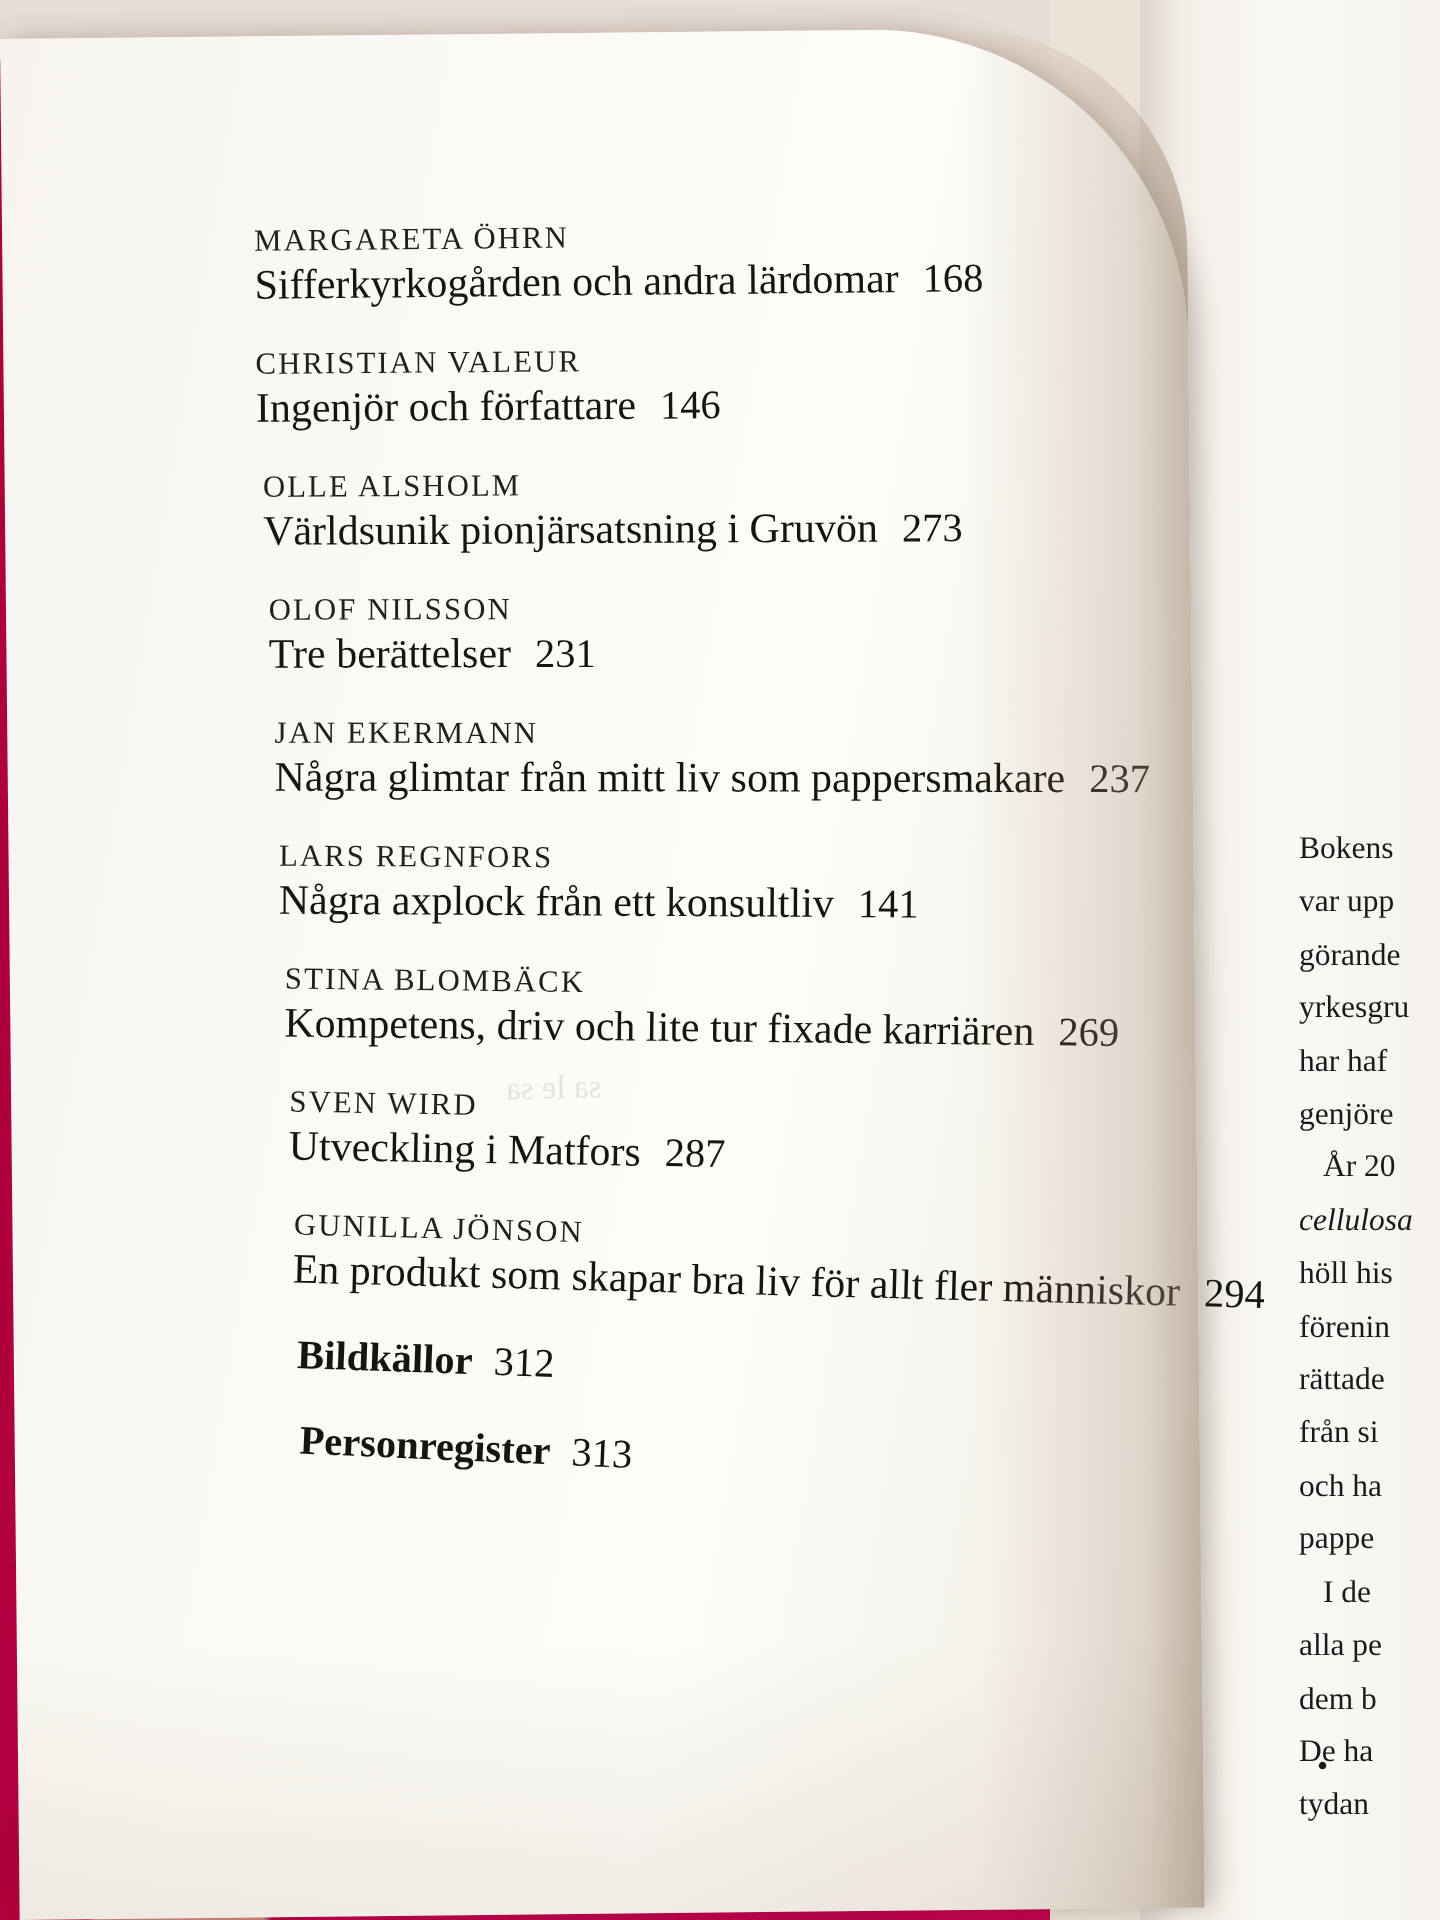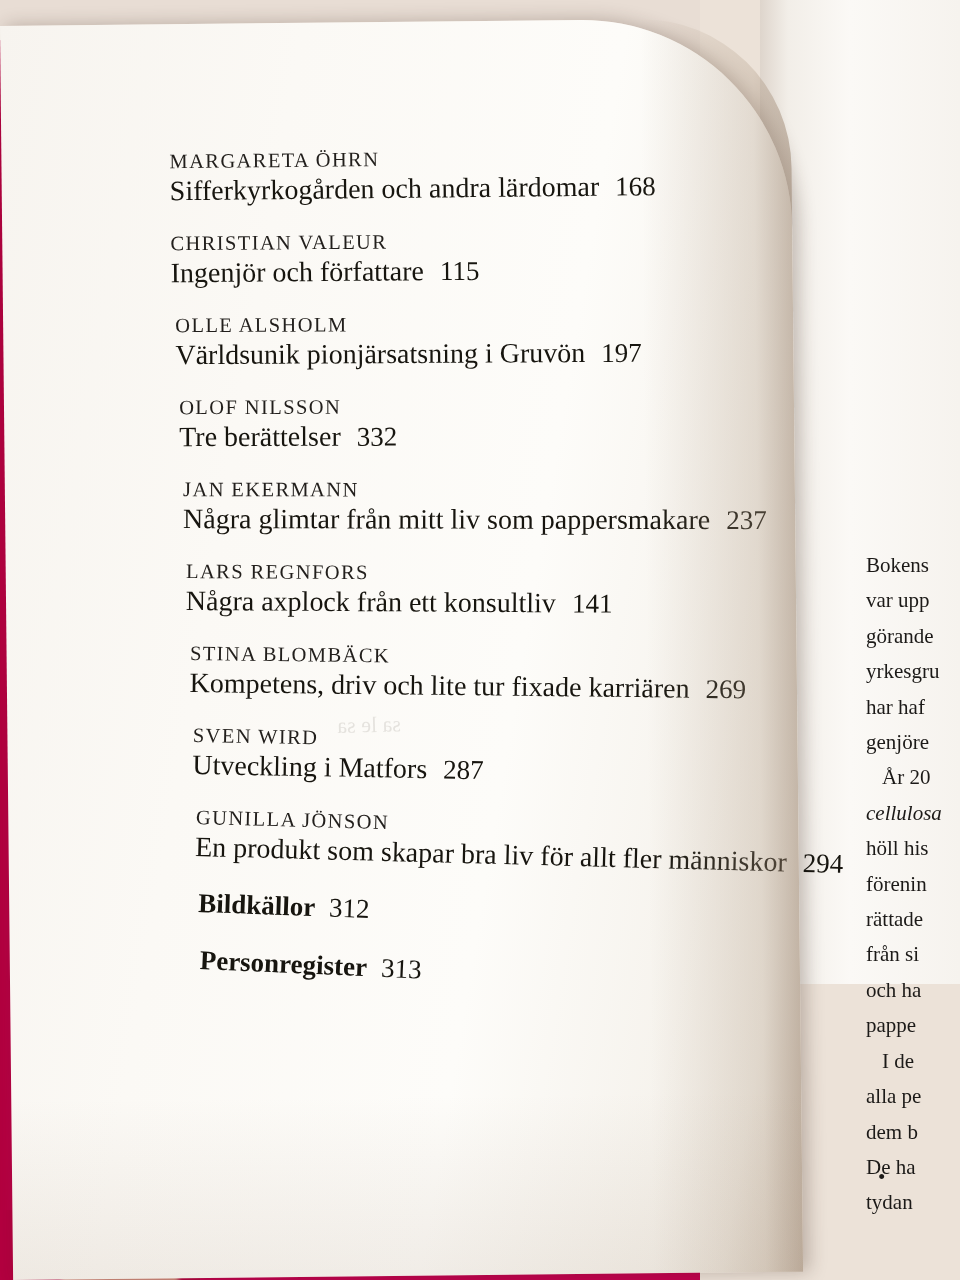--- a/index.html
+++ b/index.html
@@ -48,21 +48,21 @@
     background: #d8a48a;
     border-radius: 50% 50% 0 0 / 100% 100% 0 0;
     filter: blur(2px);
     opacity: .85;
   }
 
   
   .right-page {
     position: absolute;
     left: 760px; top: 0;
-    width: 200px; height: 984px;
+    width: 200px; height: 1280px;
     background: linear-gradient(90deg,#ded5cc 0%, #f2eee8 14%, #fbf9f6 45%, #f6f3ee 100%);
   }
   .right-page .rp-col {
     position: absolute;
     left: 106px; top: 548px;
     width: 180px;
     font-size: 21px;
     line-height: 35.4px;
     color: #1c1a18;
     white-space: nowrap;
@@ -207,35 +207,35 @@
       <div class="entry e0">
         <div class="author">MARGARETA ÖHRN</div>
         <div class="titleline">
           <span>Sifferkyrkogården och andra lärdomar</span><span class="pagenum">168</span>
         </div>
       </div>
 
       <div class="entry e1">
         <div class="author">CHRISTIAN VALEUR</div>
         <div class="titleline">
-          <span>Ingenjör och författare</span><span class="pagenum">115</span>
+          <span>Ingenjör och författare</span><span class="pagenum">146</span>
         </div>
       </div>
 
       <div class="entry e2">
         <div class="author">OLLE ALSHOLM</div>
         <div class="titleline">
-          <span>Världsunik pionjärsatsning i Gruvön</span><span class="pagenum">197</span>
+          <span>Världsunik pionjärsatsning i Gruvön</span><span class="pagenum">273</span>
         </div>
       </div>
 
       <div class="entry e3">
         <div class="author">OLOF NILSSON</div>
         <div class="titleline">
-          <span>Tre berättelser</span><span class="pagenum">332</span>
+          <span>Tre berättelser</span><span class="pagenum">231</span>
         </div>
       </div>
 
       <div class="entry e4">
         <div class="author">JAN EKERMANN</div>
         <div class="titleline">
           <span>Några glimtar från mitt liv som pappersmakare</span><span class="pagenum">237</span>
         </div>
       </div>
 

